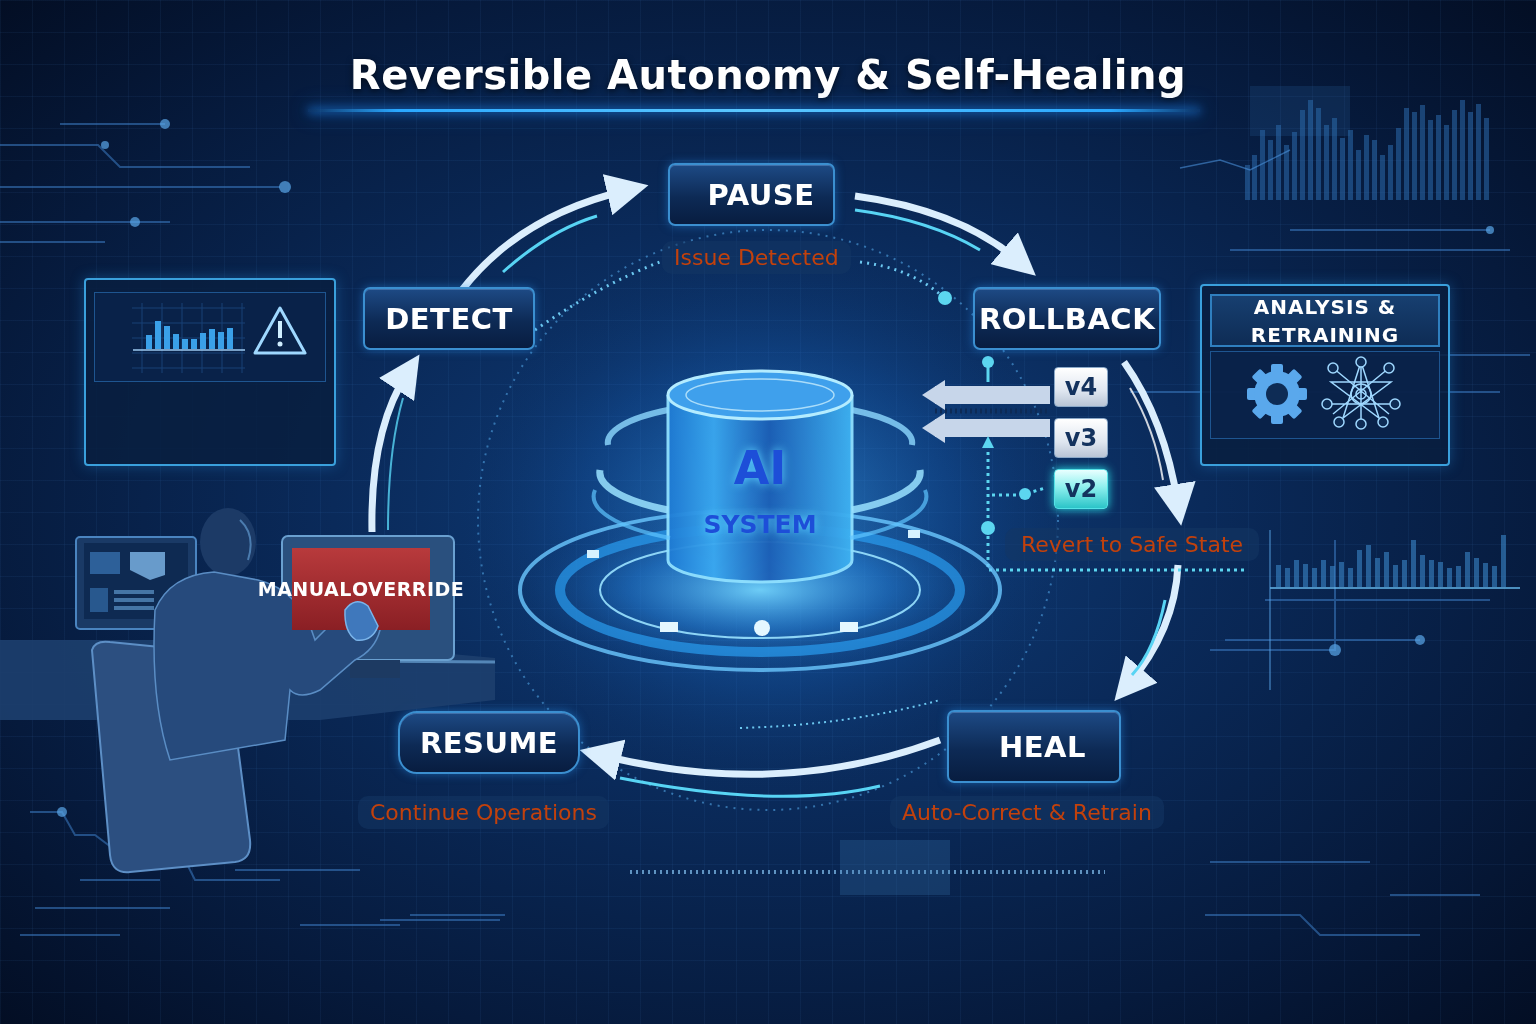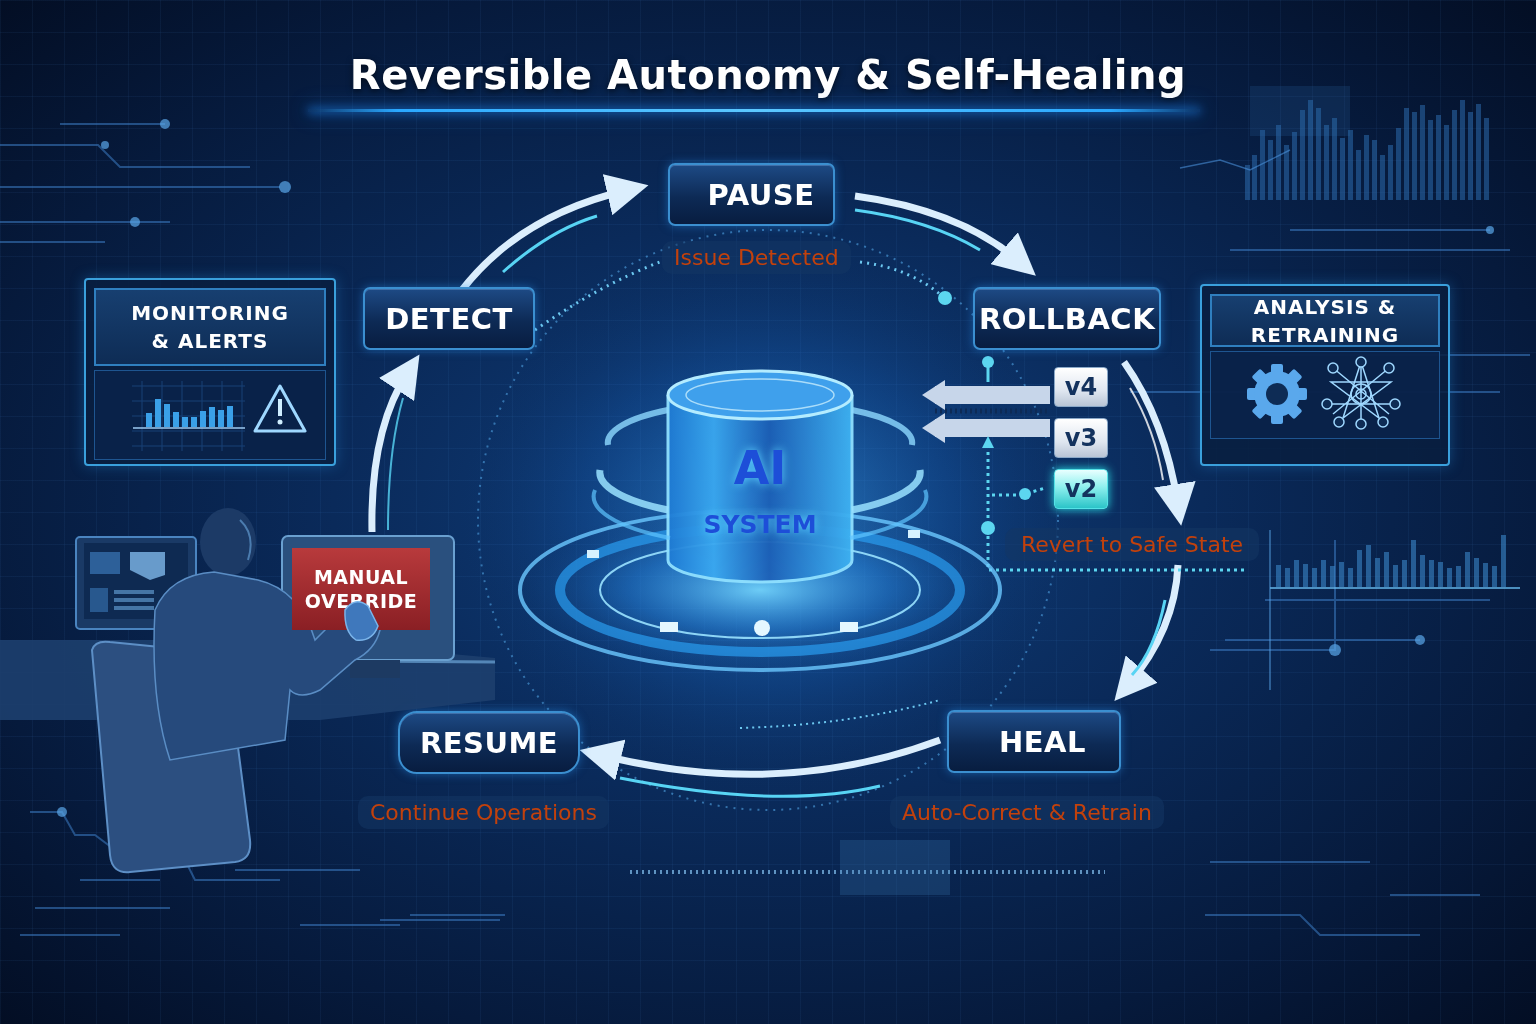--- a/index.html
+++ b/index.html
@@ -64,21 +64,21 @@
     border: 1px solid #8aa8c8; cursor: pointer;
   }
   .version.safe {
     background: linear-gradient(180deg, #e8ffff 0%, #8ef0ee 45%, #2bc4c8 100%);
     border-color: #54e2e6; box-shadow: 0 0 10px #2be0e6;
   }
   .ai-label { position: absolute; text-align: center; color: #1d4ed8; font-weight: bold; text-shadow: 0 0 10px #5cd0ff; }
   .override-screen {
     position: absolute; left: 292px; top: 548px; width: 138px; height: 82px;
     background: linear-gradient(180deg,#b83a3c,#8a1f24);
-    display: flex; flex-direction: column; align-items: center; justify-content: center;
+    display: flex; flex-direction: row; align-items: center; justify-content: center;
     font-weight: bold; font-size: 19px; color: #fff; line-height: 24px; letter-spacing: 0.5px;
     cursor: pointer;
   }
 </style>
 </head>
 <body>
 
 <div class="grid-bg"></div>
 
 <svg class="deco" width="1536" height="1024" viewBox="0 0 1536 1024">
@@ -278,24 +278,20 @@
   <path d="M852 410 A140 40 0 0 1 912 445" stroke="#8fdaff" stroke-width="6" fill="none" opacity="0.8"></path>
   <path d="M600 470 A160 46 0 0 0 668 510" stroke="#9ae2ff" stroke-width="7" fill="none" opacity="0.85"></path>
   <path d="M920 470 A160 46 0 0 1 852 510" stroke="#9ae2ff" stroke-width="7" fill="none" opacity="0.85"></path>
   <path d="M595 490 A170 50 0 0 0 670 538" stroke="#5ec4ff" stroke-width="4" fill="none" opacity="0.7"></path>
   <path d="M925 490 A170 50 0 0 1 850 538" stroke="#5ec4ff" stroke-width="4" fill="none" opacity="0.7"></path>
 </svg>
 <div class="ai-label" style="left:668px; top:444px; width:184px; font-size:46px; line-height:48px;">AI</div>
 <div class="ai-label" style="left:668px; top:510px; width:184px; font-size:25px; line-height:30px;">SYSTEM</div>
 
 <div class="panel" style="left:84px; top:278px; width:252px; height:188px;">
-  <div class="panel-head" style="height:78px;">
-    <span>MONITORING</span>
-    <span>&amp; ALERTS</span>
-  </div>
   <div class="panel-body" style="height:90px;">
     <svg width="232" height="88" viewBox="0 0 232 88">
       <g>
         <g stroke="#1f4f88" stroke-width="1" opacity="0.7">
           <path d="M37 15 H150 M37 30 H150 M37 45 H150 M37 60 H150 M37 75 H150"></path>
           <path d="M47 10 V80 M67 10 V80 M87 10 V80 M107 10 V80 M127 10 V80 M147 10 V80"></path>
         </g>
         <g fill="#3aa0e8">
           <rect x="51" y="42" width="6" height="14"></rect>
             <rect x="60" y="28" width="6" height="28"></rect>
@@ -362,21 +358,21 @@
 <div class="step" style="left:363px; top:287px; width:172px; height:63px;">DETECT</div>
 
 <div class="step" style="left:973px; top:287px; width:188px; height:63px;">ROLLBACK</div>
 
 <div class="version" style="left:1054px; top:367px;">v4</div>
 <div class="version" style="left:1054px; top:418px;">v3</div>
 <div class="version safe" style="left:1054px; top:469px;">v2</div>
 
 <div class="caption" style="left:1005px; top:528px; padding:4px 16px;">Revert to Safe State</div>
 
-<div class="step" style="left:947px; top:710px; width:174px; height:63px;padding-left:17px;">HEAL</div>
+<div class="step" style="left:947px; top:710px; width:174px; height:73px;padding-left:17px;">HEAL</div>
 <div class="caption" style="left:890px; top:796px;">Auto-Correct &amp; Retrain</div>
 
 <div class="step" style="left:398px; top:711px; width:182px; height:63px;border-radius:19px;">RESUME</div>
 <div class="caption" style="left:358px; top:796px;">Continue Operations</div>
 
 <svg class="deco" width="1536" height="1024" viewBox="0 0 1536 1024">
 
   <path d="M0 640 L300 640 L495 658 L495 700 L320 720 L0 720 Z" fill="#1d3f6e" opacity="0.9"></path>
   <path d="M220 660 L495 662" stroke="#7ab8ea" stroke-width="3" opacity="0.6"></path>
 

